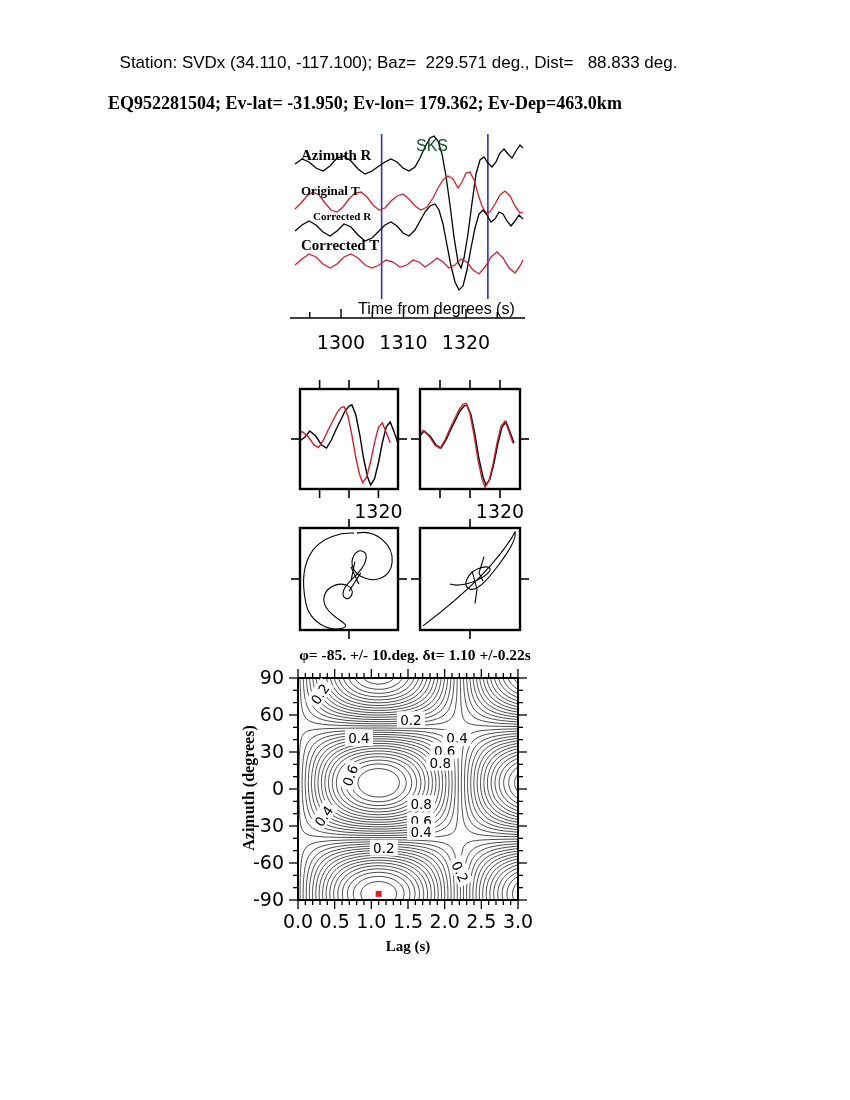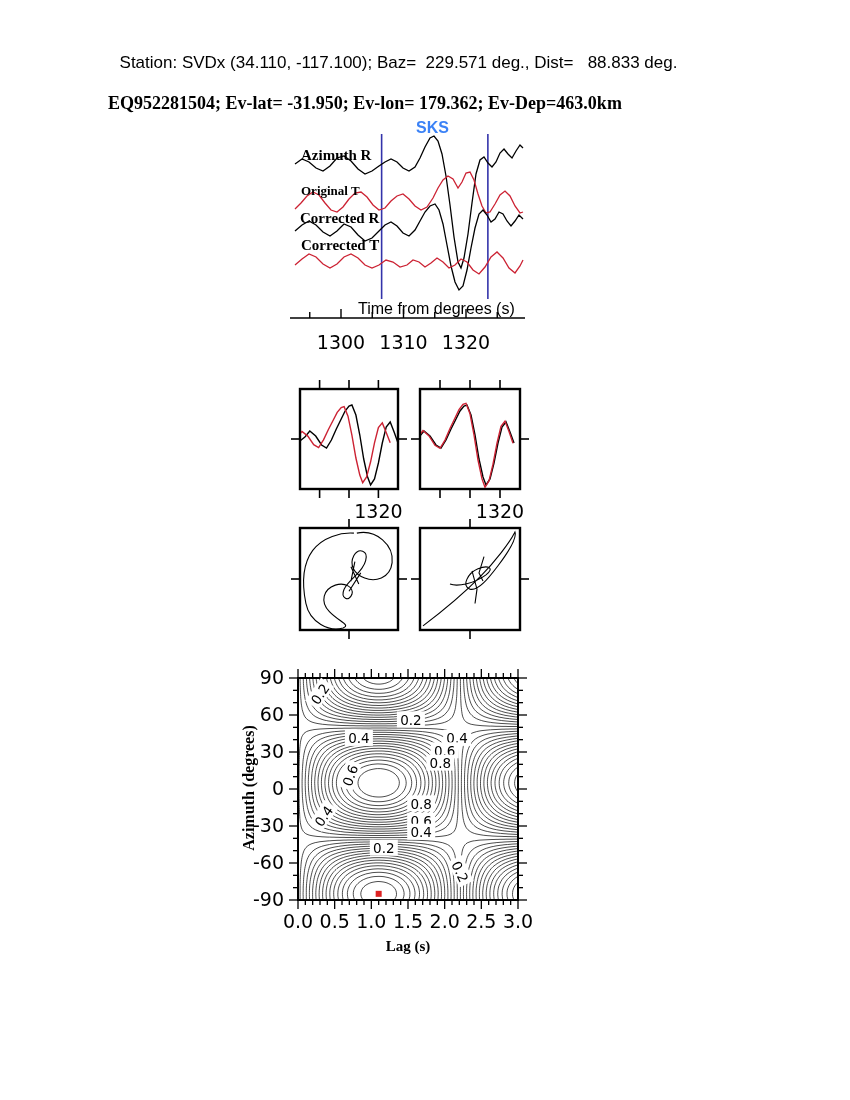--- a/index.html
+++ b/index.html
@@ -285,27 +285,28 @@
           <rect x="-14" y="-8.5" width="28" height="16" fill="#fff"></rect>
           <text x="0" y="5" text-anchor="middle" class="clabel" font-size="13.5px">0.2</text>
         </g>
         <rect x="375.6666666666667" y="890.8333333333334" width="6" height="6" fill="#dd2222"></rect>
       </g>
     </svg>
 
   <div class="abs sans" style="left:0;width:797px;top:53px;font-size:17px;text-align:center">Station: SVDx (34.110, -117.100); Baz=  229.571 deg., Dist=   88.833 deg.</div>
   <div class="abs serifb" style="left:0;width:730px;top:93px;font-size:18px;text-align:center">EQ952281504; Ev-lat= -31.950; Ev-lon= 179.362; Ev-Dep=463.0km</div>
 
-  <div class="abs sans" style="left:416px;top:119px;font-size:16px;font-weight:bold;color:#3b82f6">SKS</div>
+  <div class="abs sans" style="left:416px;top:137px;font-size:16px;font-weight:normal;color:#14532d">SKS</div>
 
   <div class="abs serifb" style="left:301px;top:147px;font-size:15px">Azimuth R</div>
   <div class="abs serifb" style="left:301px;top:183px;font-size:13px">Original T</div>
-  <div class="abs serifb" style="left:300px;top:210px;font-size:15px">Corrected R</div>
+  <div class="abs serifb" style="left:313px;top:210px;font-size:11px">Corrected R</div>
   <div class="abs serifb" style="left:301px;top:237px;font-size:15px">Corrected T</div>
 
   <div class="abs sans" style="left:358px;top:300px;font-size:16px">Time from degrees (s)</div>
 
+  <div class="abs serifb cx" style="left:415px;top:646px;font-size:15.5px">φ= -85. +/- 10.deg. δt= 1.10 +/-0.22s</div>
 
   <div class="abs serifb" style="left:249px;top:788px;transform:translate(-50%,-50%) rotate(-90deg);font-size:16px">Azimuth (degrees)</div>
 
   <div class="abs serifb cx" style="left:408px;top:938px;font-size:15px">Lag (s)</div>
 
 </div>
 
 </body></html>

